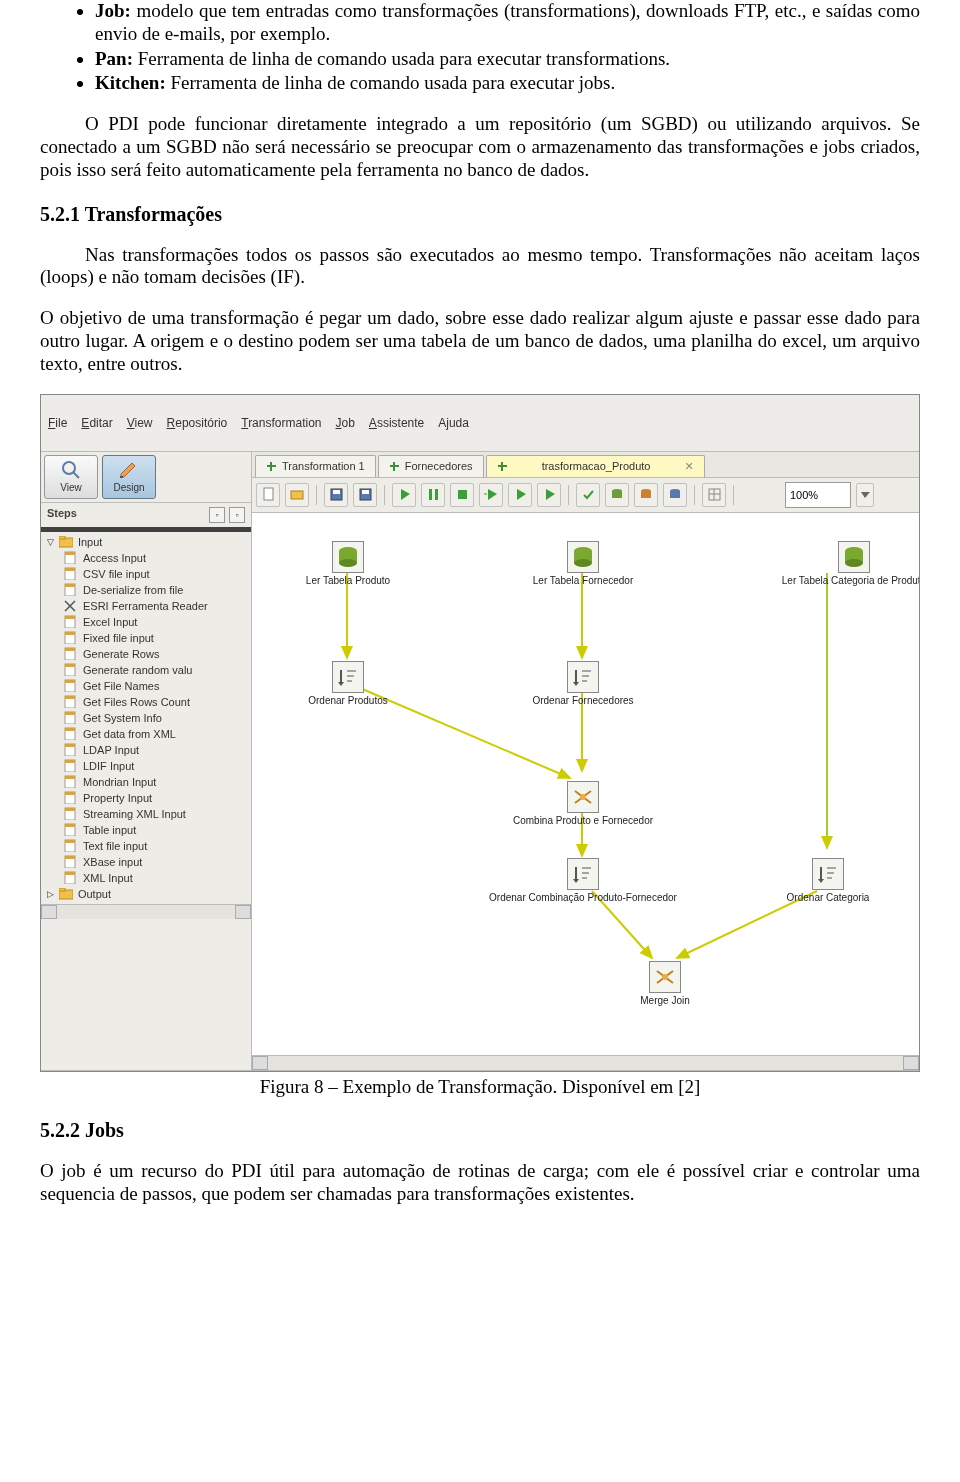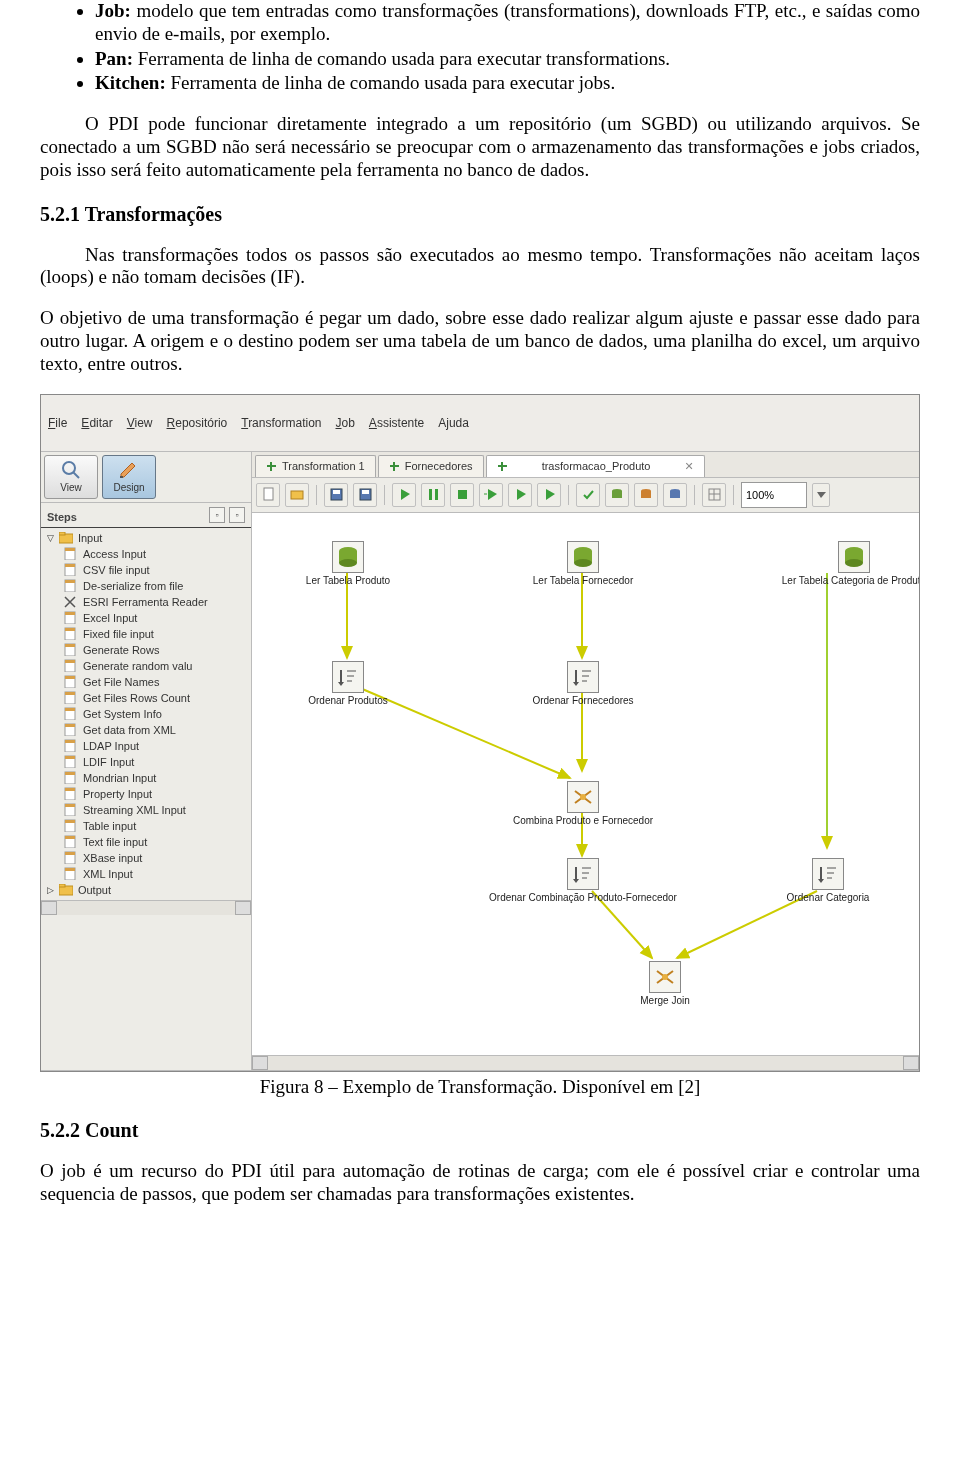--- a/index.html
+++ b/index.html
@@ -12,40 +12,40 @@
   .app { border:1px solid #888; background:#eeece8; font-family:Arial,sans-serif; font-size:11px; color:#333; }
   .menubar { display:flex; gap:14px; padding:21px 7px; border-bottom:1px solid #bbb; font-size:12px; }
   .menubar span u { text-decoration:underline; }
   .toolrow { display:flex; border-bottom:1px solid #bbb; }
   .left { width:210px; border-right:1px solid #bbb; background:#edece7; }
   .right { flex:1; display:flex; flex-direction:column; }
   .btnbar { display:flex; gap:4px; padding:3px; border-bottom:1px solid #bbb; }
   .btn { width:52px; height:42px; border:1px solid #999; background:linear-gradient(#fafafa,#ddd); display:flex; flex-direction:column; align-items:center; justify-content:center; gap:2px; font-size:10px; border-radius:3px; }
   .btn.sel { background:linear-gradient(#cde0ef,#a8c6df); border-color:#678; }
   .btn svg { width:22px; height:20px; }
-  .steps-hdr { padding:4px 6px; border-bottom:1px solid #404040; display:flex; justify-content:space-between; align-items:flex-end; font-weight:bold; font-size:11px; color:#444; }
+  .steps-hdr { padding:4px 6px; border-bottom:5px solid #404040; display:flex; justify-content:space-between; align-items:flex-start; font-weight:bold; font-size:11px; color:#444; }
   .steps-hdr .sm { display:flex; gap:4px; }
   .steps-hdr .sm span { width:14px; height:14px; border:1px solid #999; background:#f4f4f0; font-size:9px; display:flex; align-items:center; justify-content:center; }
   .tree { padding:2px 0 2px 2px; font-size:11px; }
   .folder { display:flex; align-items:center; gap:5px; padding:2px 4px; }
   .folder svg { width:14px; height:12px; }
   .leaf { display:flex; align-items:center; gap:5px; padding:1.5px 4px 1.5px 20px; }
   .leaf svg { width:15px; height:13px; }
   .scroll-h { height:14px; background:#e5e3dd; border-top:1px solid #bbb; position:relative; }
   .scroll-h::before, .scroll-h::after { content:""; position:absolute; width:14px; height:12px; top:0; border:1px solid #aaa; background:#ddd; }
   .scroll-h::before { left:0; } .scroll-h::after { right:0; }
   .tabs { display:flex; padding:3px 3px 0; gap:2px; border-bottom:1px solid #bbb; background:#e9e7e1; font-size:11px; }
   .tab { padding:4px 10px; border:1px solid #aaa; background:#f4f2ec; display:flex; gap:5px; align-items:center; border-bottom:none; border-radius:2px 2px 0 0; }
-  .tab.act { background:#ffffff;gap:34px; }
+  .tab.act { background:#fef9c3;gap:34px; }
   .tab svg { width:11px; height:11px; }
   .tbbar { display:flex; gap:5px; padding:4px; border-bottom:1px solid #bbb; align-items:center; background:#edece7; }
   .ib { width:22px; height:22px; border:1px solid #c0c0c0; background:#f0efe9; display:flex; align-items:center; justify-content:center; border-radius:2px; }
   .ib svg { width:15px; height:15px; }
   .sep { width:1px; height:20px; background:#bbb; margin:0 2px; }
-  .zoom { width:56px; height:20px; border:1px solid #999; background:#fff; font-size:11px; padding:2px 4px; }
+  .zoom { width:56px; height:20px; border:1px solid #999; background:#fff; font-size:11px; padding:2px 4px;margin-left:44px; }
   .canvas { background:#fff; height:542px; position:relative; overflow:hidden; }
   .node { position:absolute; display:flex; flex-direction:column; align-items:center; width:36px;text-align:right; }
   .node .ic { width:30px; height:30px; border:1px solid #888; background:#f5f5f0; display:flex; align-items:center; justify-content:center; }
   .node .lbl { font-size:10px; white-space:nowrap; margin-top:2px; color:#222; }
   svg.conn { position:absolute; left:0; top:0; width:100%; height:100%; pointer-events:none; }
   .caption { text-align:center; font-size:19px; margin-top:4px; }
 </style>
 </head>
 <body>
 
@@ -507,15 +507,15 @@
             <div class="lbl">Merge Join</div>
           </div>
       </div>
       <div class="scroll-h"></div>
     </div>
   </div>
 </div>
 
 <div class="text-body">
   <div class="caption">Figura 8 – Exemplo de Transformação. Disponível em [2]</div>
-  <h2>5.2.2 Count</h2>
+  <h2>5.2.2 Jobs</h2>
   <p class="para">O job é um recurso do PDI útil para automação de rotinas de carga; com ele é possível criar e controlar uma sequencia de passos, que podem ser chamadas para transformações existentes.</p>
 </div>
 
 </body></html>

